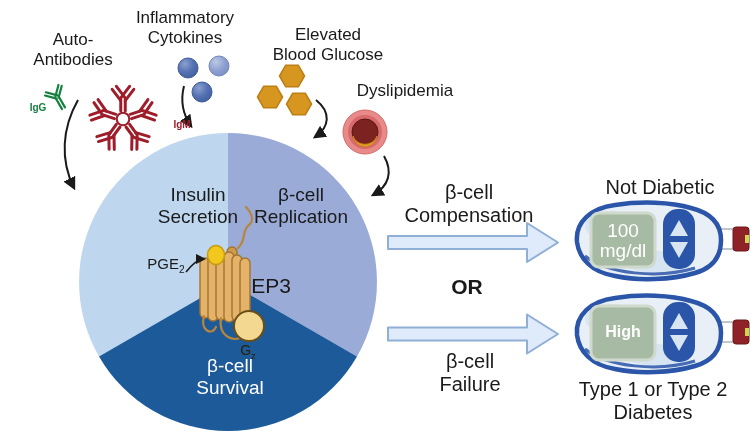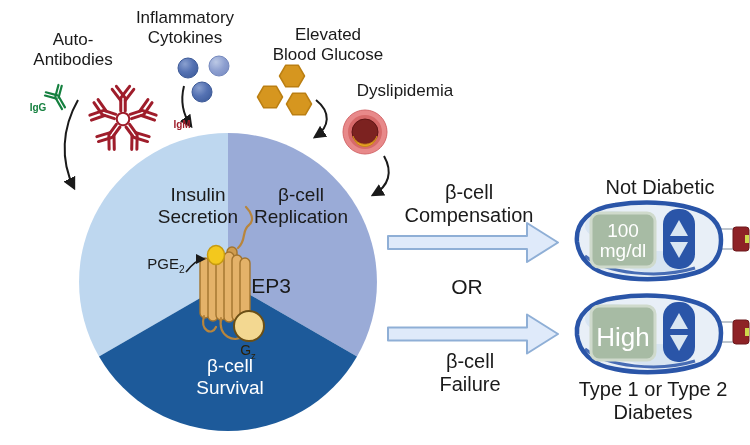--- a/index.html
+++ b/index.html
@@ -5,21 +5,21 @@
   html,body{margin:0;padding:0;background:#ffffff;}
   .stage{position:relative;width:750px;height:445px;background:#fff;overflow:hidden;
          font-family:"Liberation Sans",sans-serif;color:#1a1a1a;}
   .stage svg.layer{position:absolute;left:0;top:0;}
   .lbl{position:absolute;text-align:center;line-height:1.16;white-space:nowrap;
        transform:translateX(-50%);}
   .sz17{font-size:17px;}
   .sz19{font-size:19px;}
   .sz20{font-size:20px;}
   .white{color:#ffffff;}
-  .bold{font-weight:normal;}
+  .bold{font-weight:bold;}
   .screen-text{color:#ffffff;line-height:1.05;}
   sub{font-size:0.68em;}
   .igtag{position:absolute;font-size:10px;font-weight:bold;transform:translateX(-50%);padding-left:12px;}
 </style>
 </head>
 <body>
 
 <div class="stage">
 
   <svg class="layer" width="750" height="445" viewBox="0 0 750 445">
@@ -202,19 +202,19 @@
   <div class="lbl sz20" style="left:470px;top:350px;">
     <div>β-cell</div>
     <div>Failure</div>
   </div>
 
   <div class="lbl sz20" style="left:660px;top:176px;">Not Diabetic</div>
   <div class="lbl screen-text" style="left:623px;top:221px;font-size:19px;">
     <div>100</div>
     <div>mg/dl</div>
   </div>
-  <div class="lbl screen-text" style="left:623px;top:324px;font-size:26px;">High</div>
+  <div class="lbl screen-text" style="left:623px;top:324px;font-size:16px;font-weight:bold;">High</div>
   <div class="lbl sz20" style="left:653px;top:378px;">
     <div>Type 1 or Type 2</div>
     <div>Diabetes</div>
   </div>
 
 </div>
 
 </body></html>

